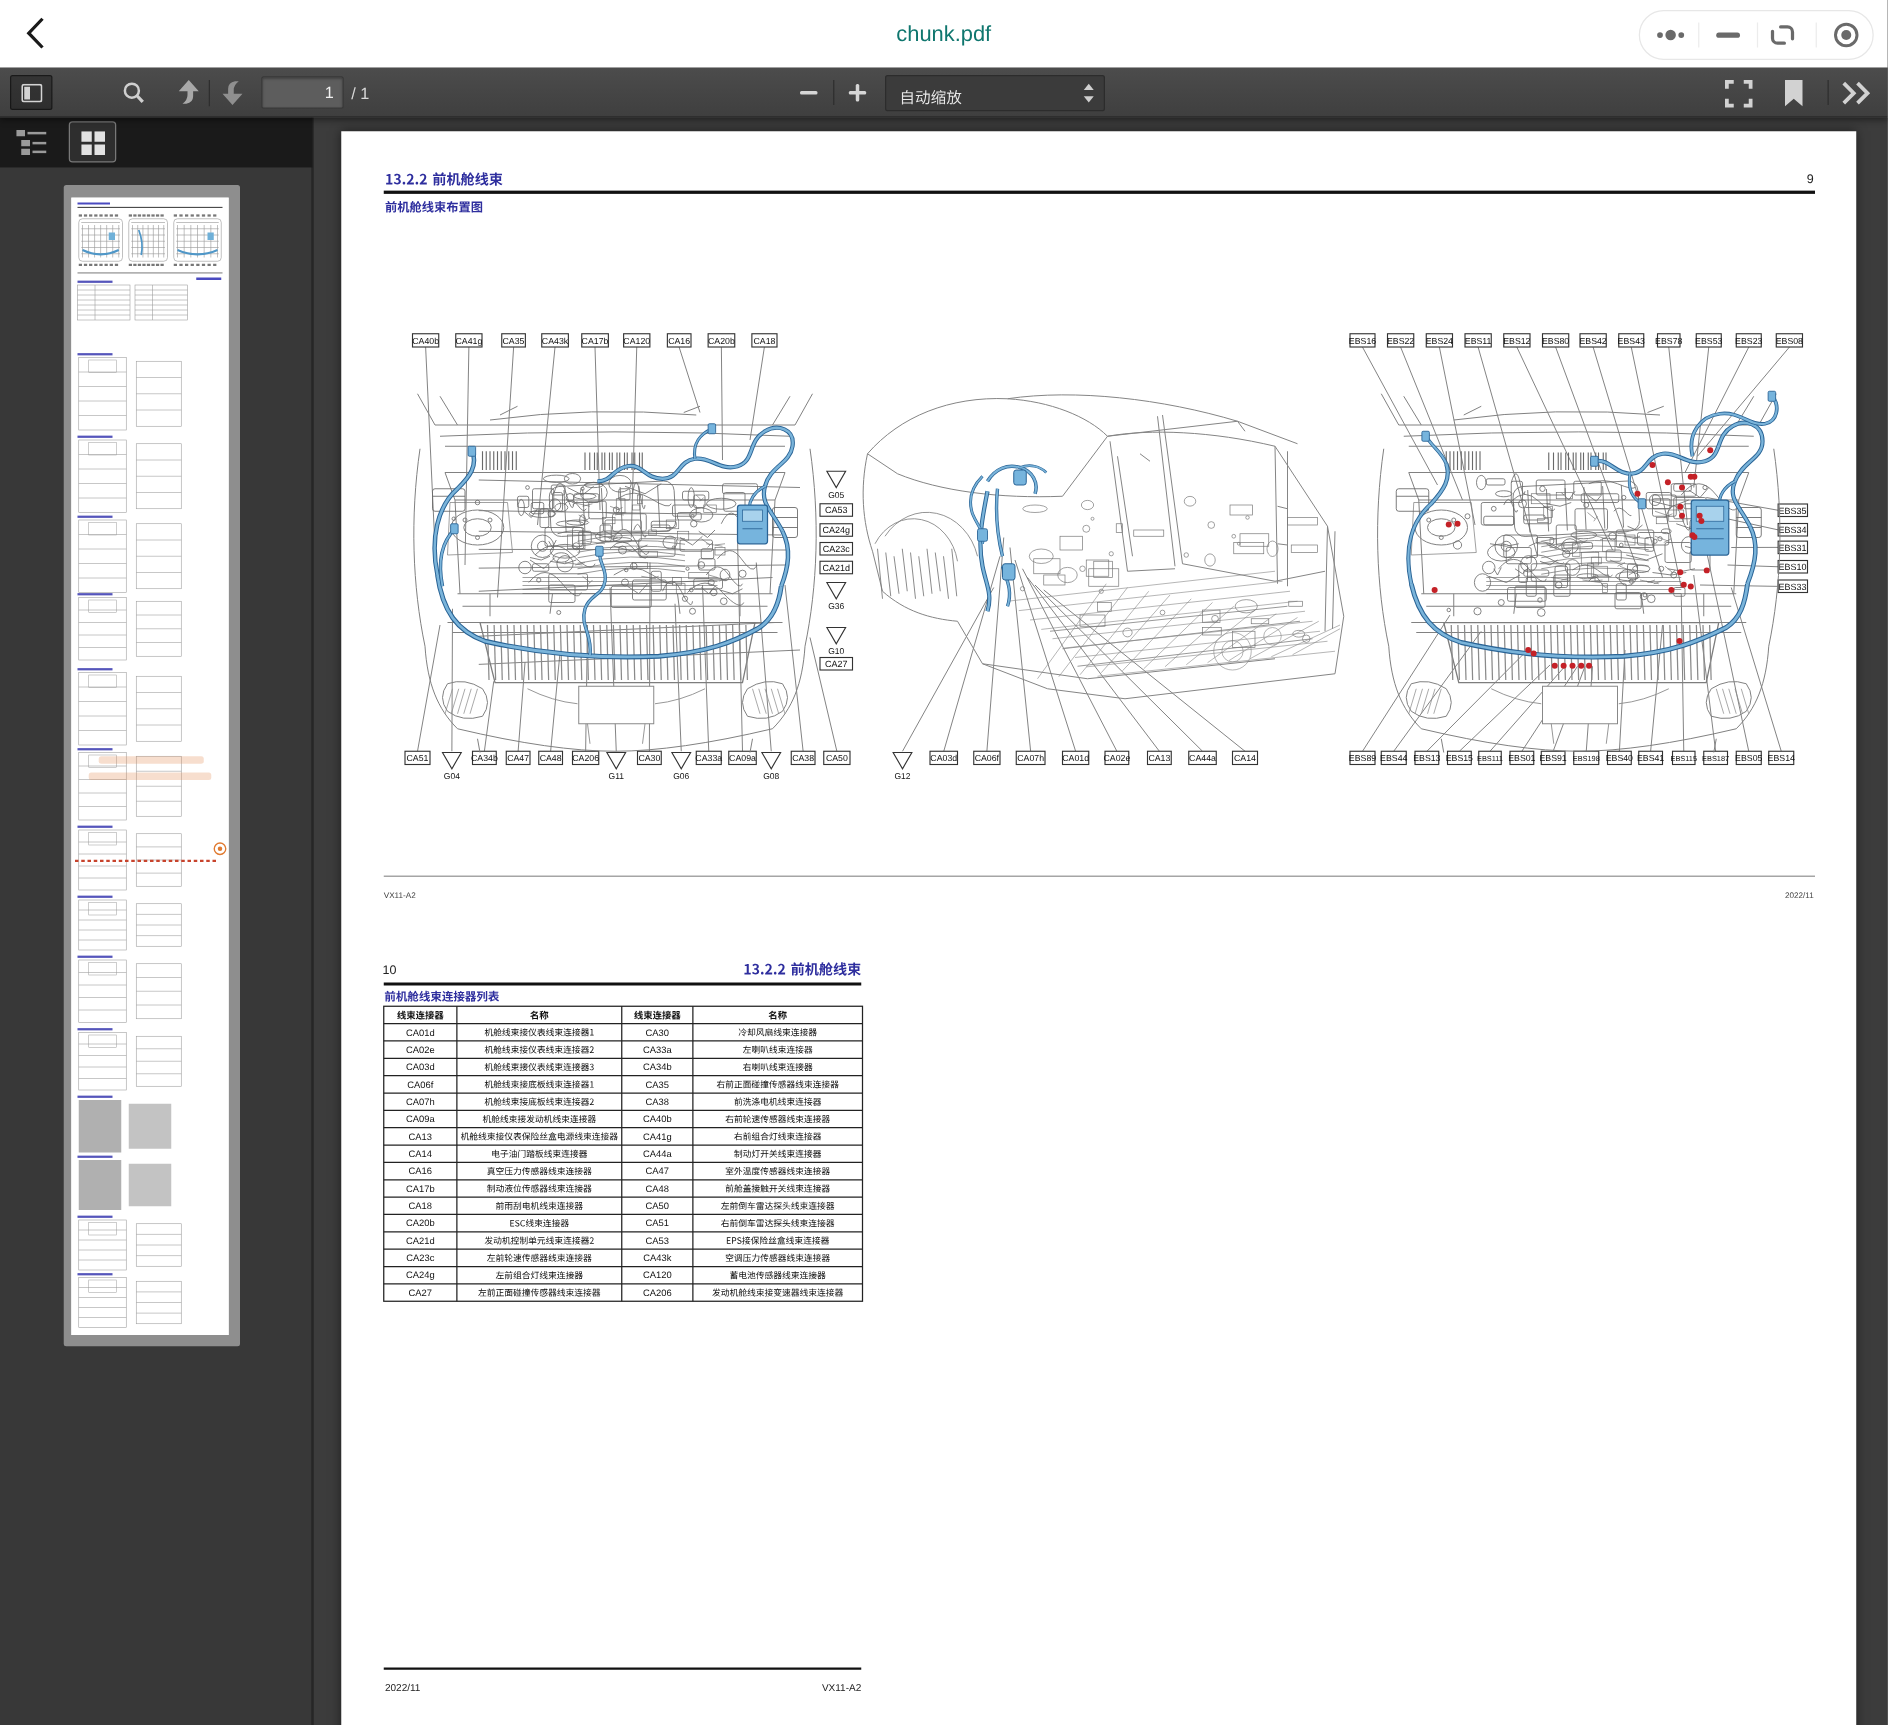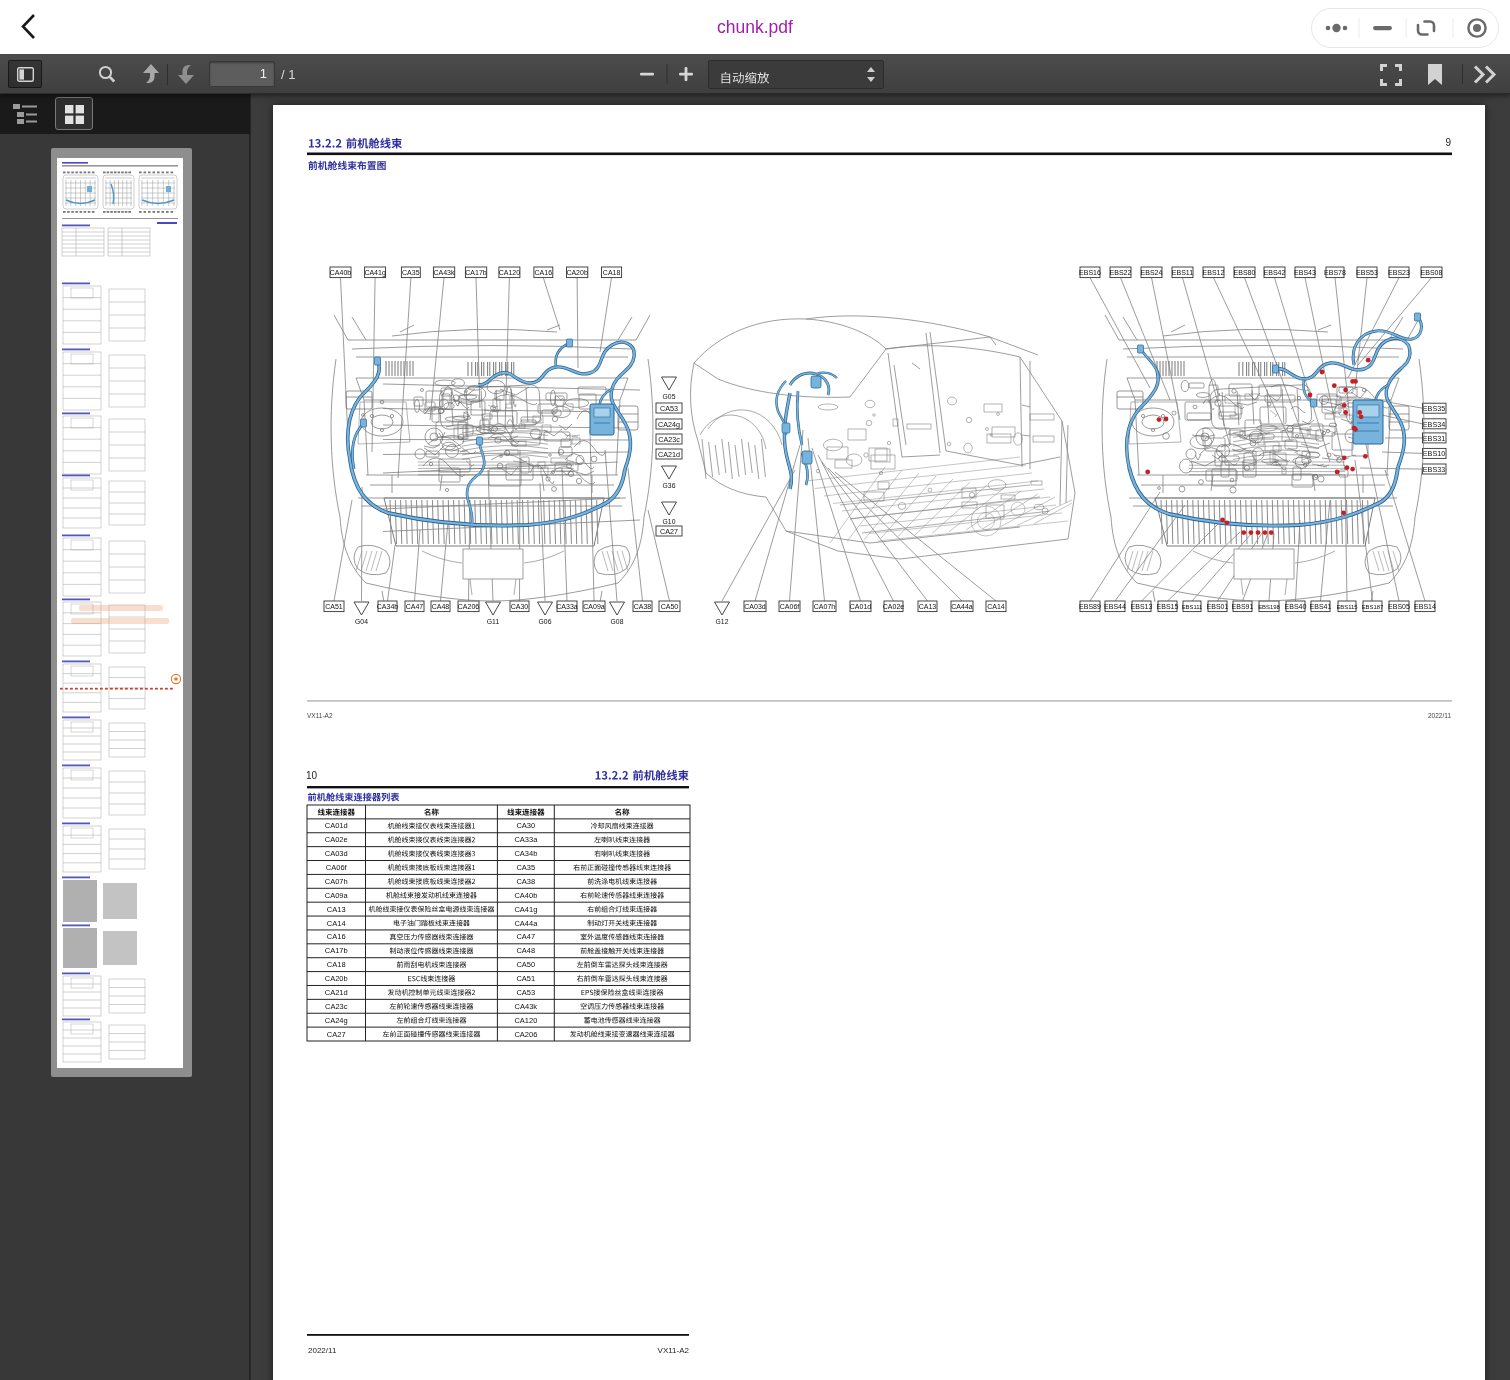--- a/index.html
+++ b/index.html
@@ -1,16 +1,16 @@
 <!DOCTYPE html>
 <html><head><meta charset="utf-8"><title>chunk.pdf</title><style>
 *{margin:0;padding:0;box-sizing:border-box}
 html,body{width:1510px;height:1380px;overflow:hidden;font-family:"Liberation Sans",sans-serif;background:#3c3c3c}
 .topbar{position:absolute;left:0;top:0;width:1510px;height:54px;background:#fff;z-index:30}
-.title{position:absolute;left:0;right:0;top:17px;text-align:center;font-size:17.5px;color:#a21caf}
+.title{position:absolute;left:0;right:0;top:17px;text-align:center;font-size:17.5px;color:#0f766e}
 .capsule{position:absolute;right:11px;top:8px;width:188px;height:40px;border:1.5px solid #e7e7e7;border-radius:20px;background:#fff}
 .toolbar{position:absolute;left:0;top:54px;width:1510px;height:40px;background:linear-gradient(#4c4c4c,#3f3f3f);border-bottom:1px solid #2a2a2a;box-shadow:0 2px 5px rgba(0,0,0,.45);z-index:20}
 .tbtn{position:absolute;top:6px;width:34px;height:28px;border-radius:2px}
 .toggled{background:rgba(0,0,0,.28);border:1px solid rgba(0,0,0,.5)}
 .pageinput{position:absolute;left:209px;top:7px;width:66px;height:26px;background:#5d5d5d;border:1px solid #383838;border-radius:2px;color:#f0f0f0;font-size:13px;text-align:right;line-height:24px;padding-right:7px;box-shadow:inset 0 1px 2px rgba(0,0,0,.35)}
 .pagecount{position:absolute;left:281px;top:13px;color:#d9d9d9;font-size:13px}
 .zoomsel{position:absolute;left:708px;top:6px;width:176px;height:29px;background:#3b3b3b;border:1px solid #2c2c2c;border-radius:2px}
 .sidetop{position:absolute;left:0;top:94px;width:250px;height:40px;background:#1a1a1a;z-index:10}
 .sidebody{position:absolute;left:0;top:134px;width:250px;height:1246px;background:#383838;z-index:5}
 .sidediv{position:absolute;left:249px;top:94px;width:2px;height:1286px;background:#262626;z-index:6}

